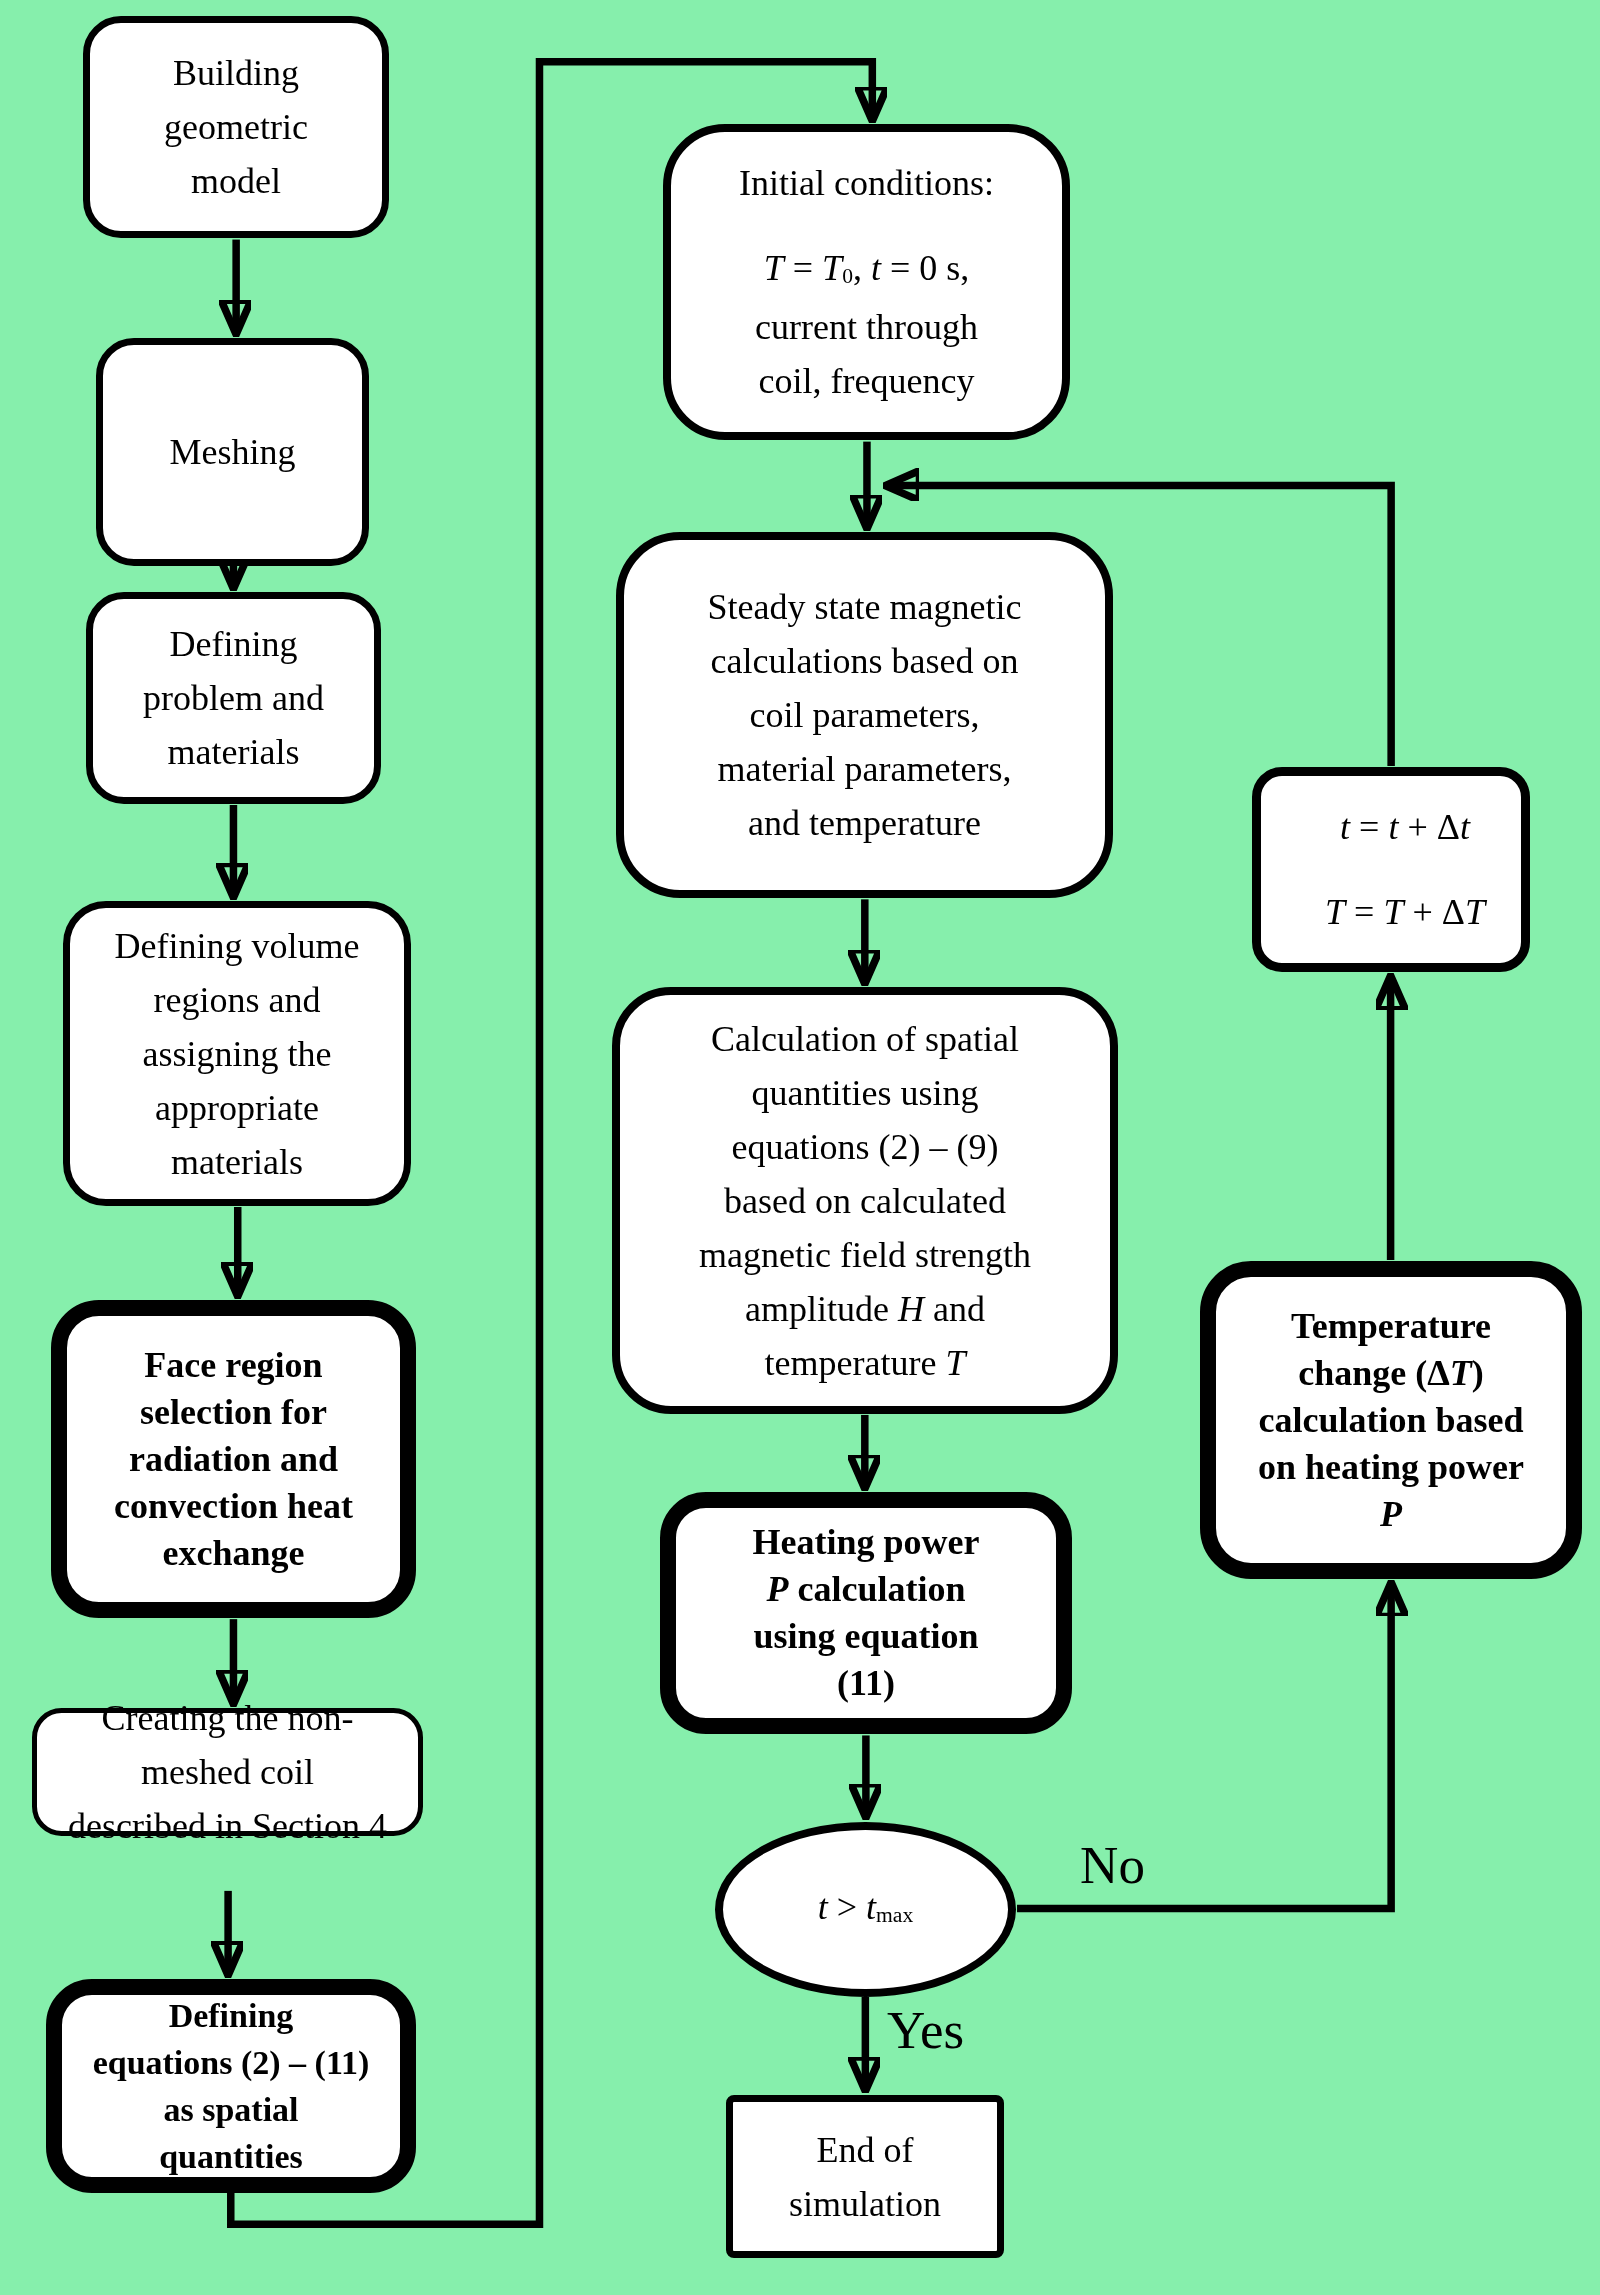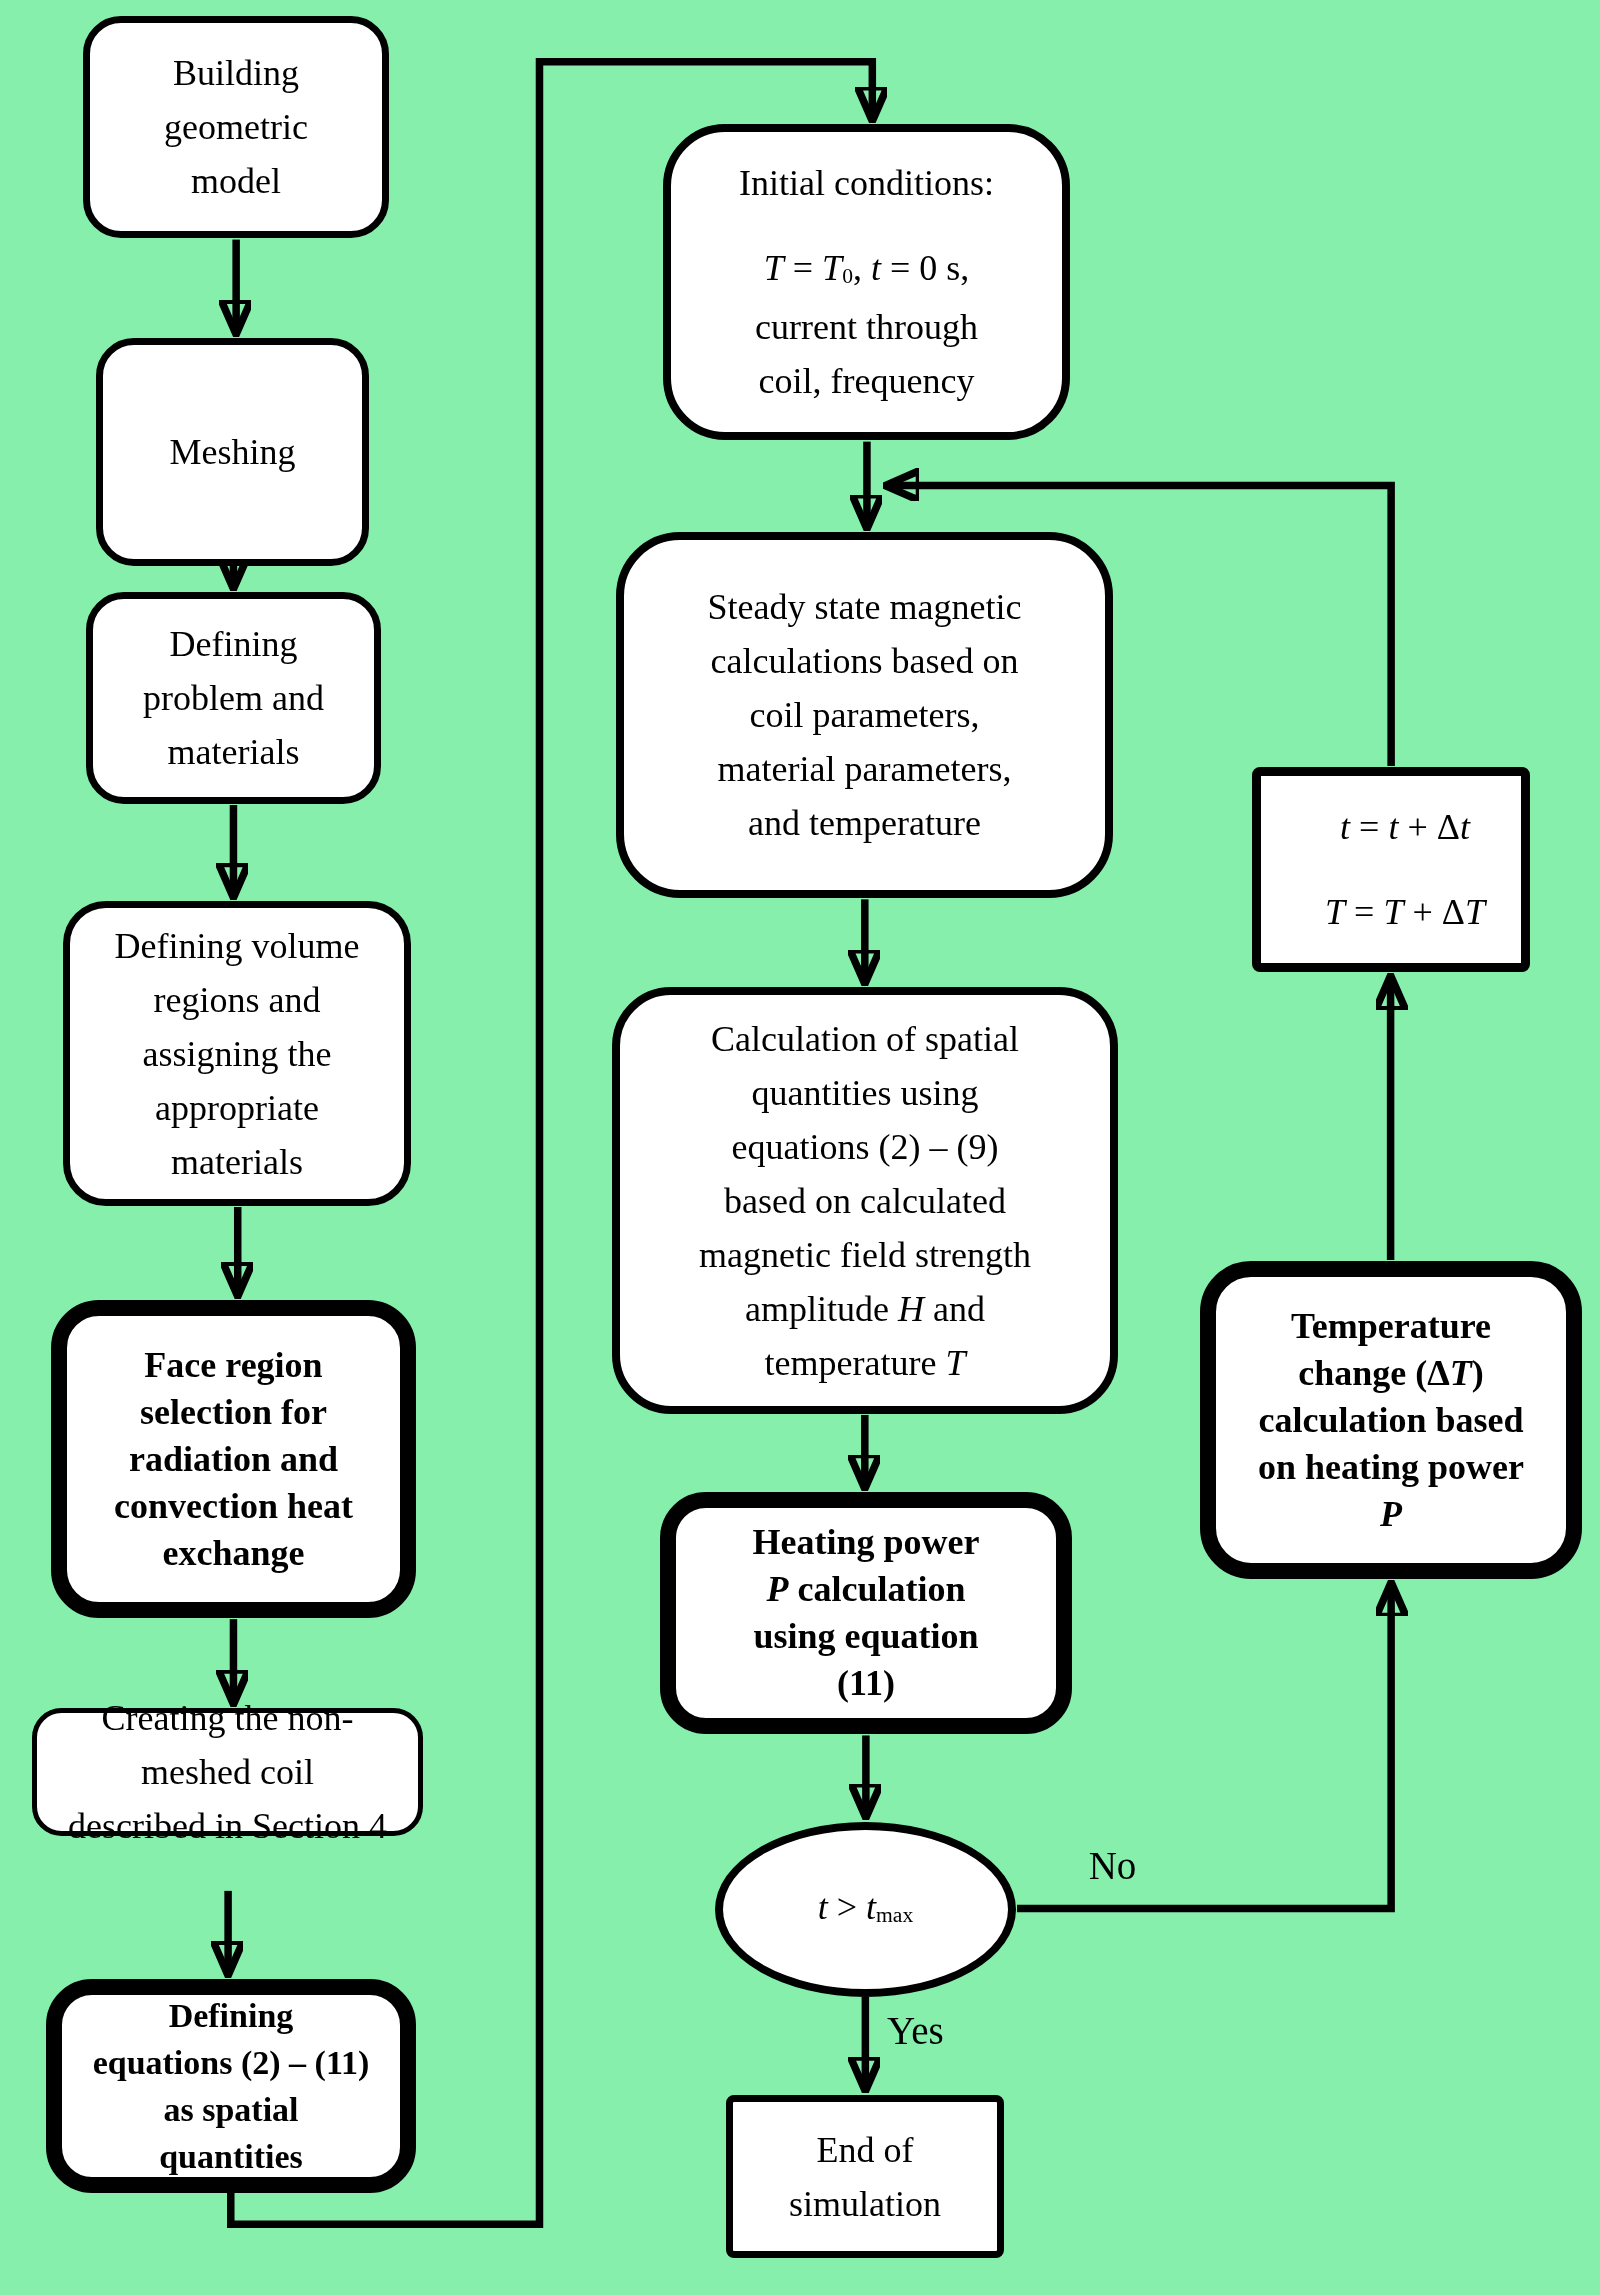--- a/index.html
+++ b/index.html
@@ -20,33 +20,33 @@
     border:7px solid #000;
     border-radius:38px;
     display:flex;flex-direction:column;
     justify-content:center;align-items:center;
     text-align:center;
     font-size:36px;
   }
   .mid{border-width:8.6px;border-radius:62px;}
   .bold{border-width:16px;font-weight:bold;border-radius:48px;}
   .thin{border-width:5.9px;border-radius:29.5px;}
-  .tstep{border-width:9.6px;border-radius:8px;padding-left:28px;}
+  .tstep{border-width:9.6px;border-radius:30px;padding-left:28px;}
   .endbox{border-width:7px;border-radius:8px;}
   .ellipse{border-width:8px;border-radius:50%;}
   .fs64{font-size:34px;}
   .txt{width:100%;}
   .ln{line-height:54px;white-space:nowrap;}
   .bold .ln{line-height:47px;}
   .sp{height:31px;}
   .it{font-style:italic;}
   .sb{font-size:0.6em;position:relative;bottom:-0.14em;}
   .flowlabel{
     position:absolute;
-    font-size:39px;
+    font-size:53px;
     line-height:43px;
     text-align:center;
   }
 </style>
 </head>
 <body>
 
 <div class="canvas">
 
   <svg class="connectors" viewBox="0 0 2986 4282">

